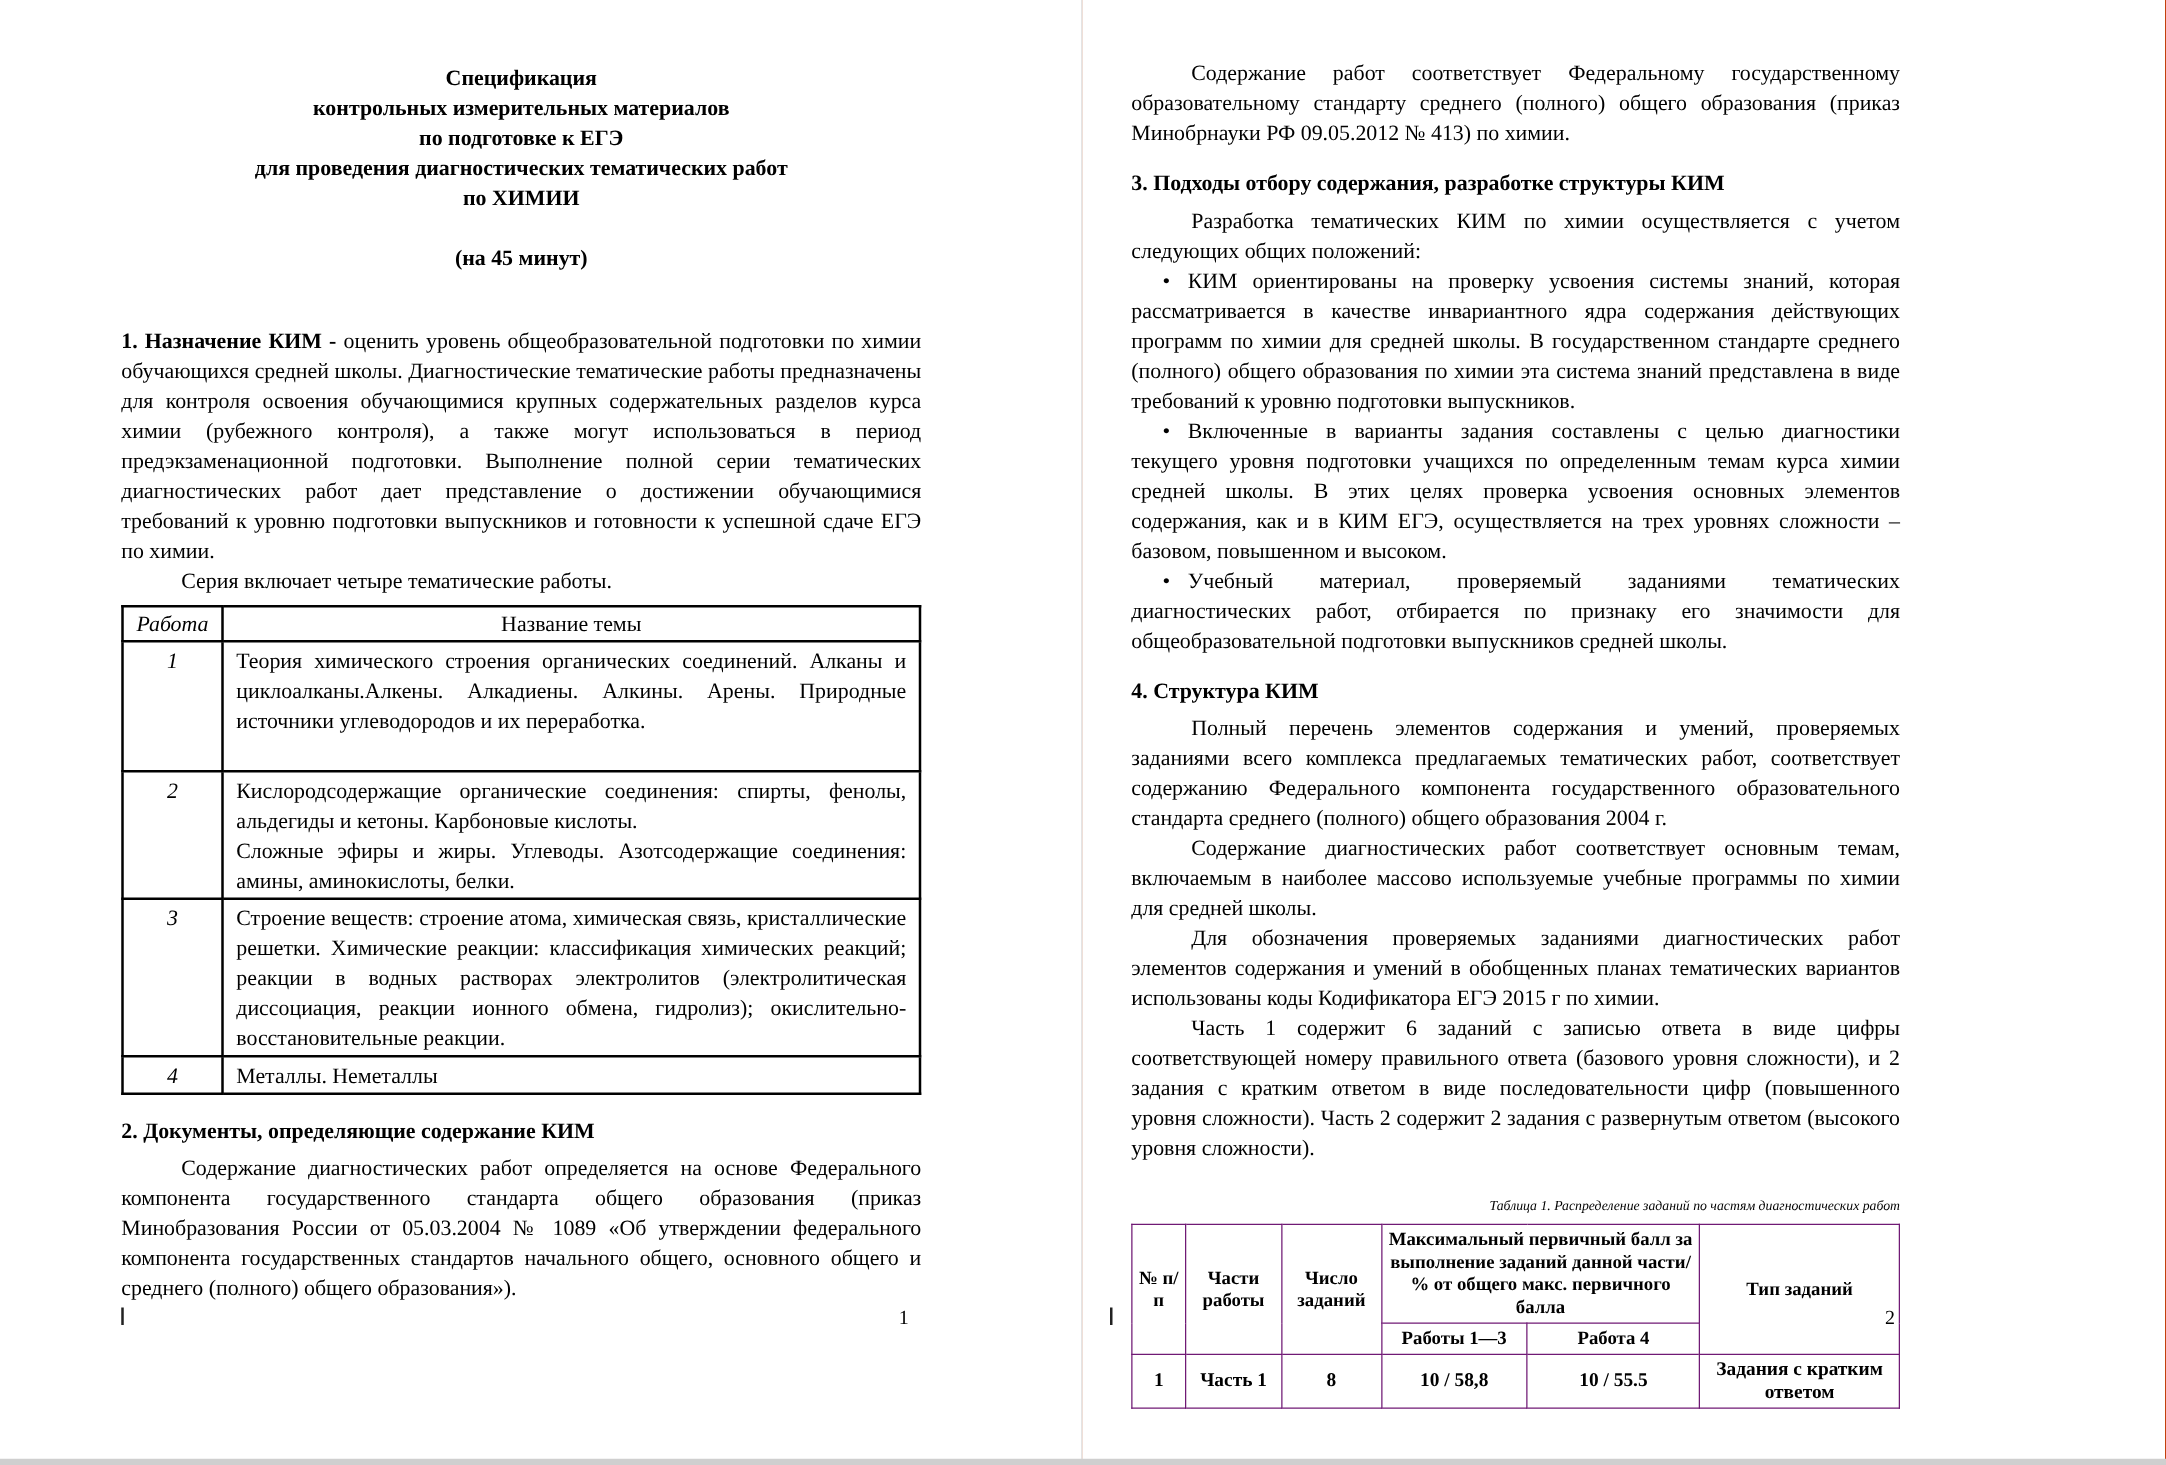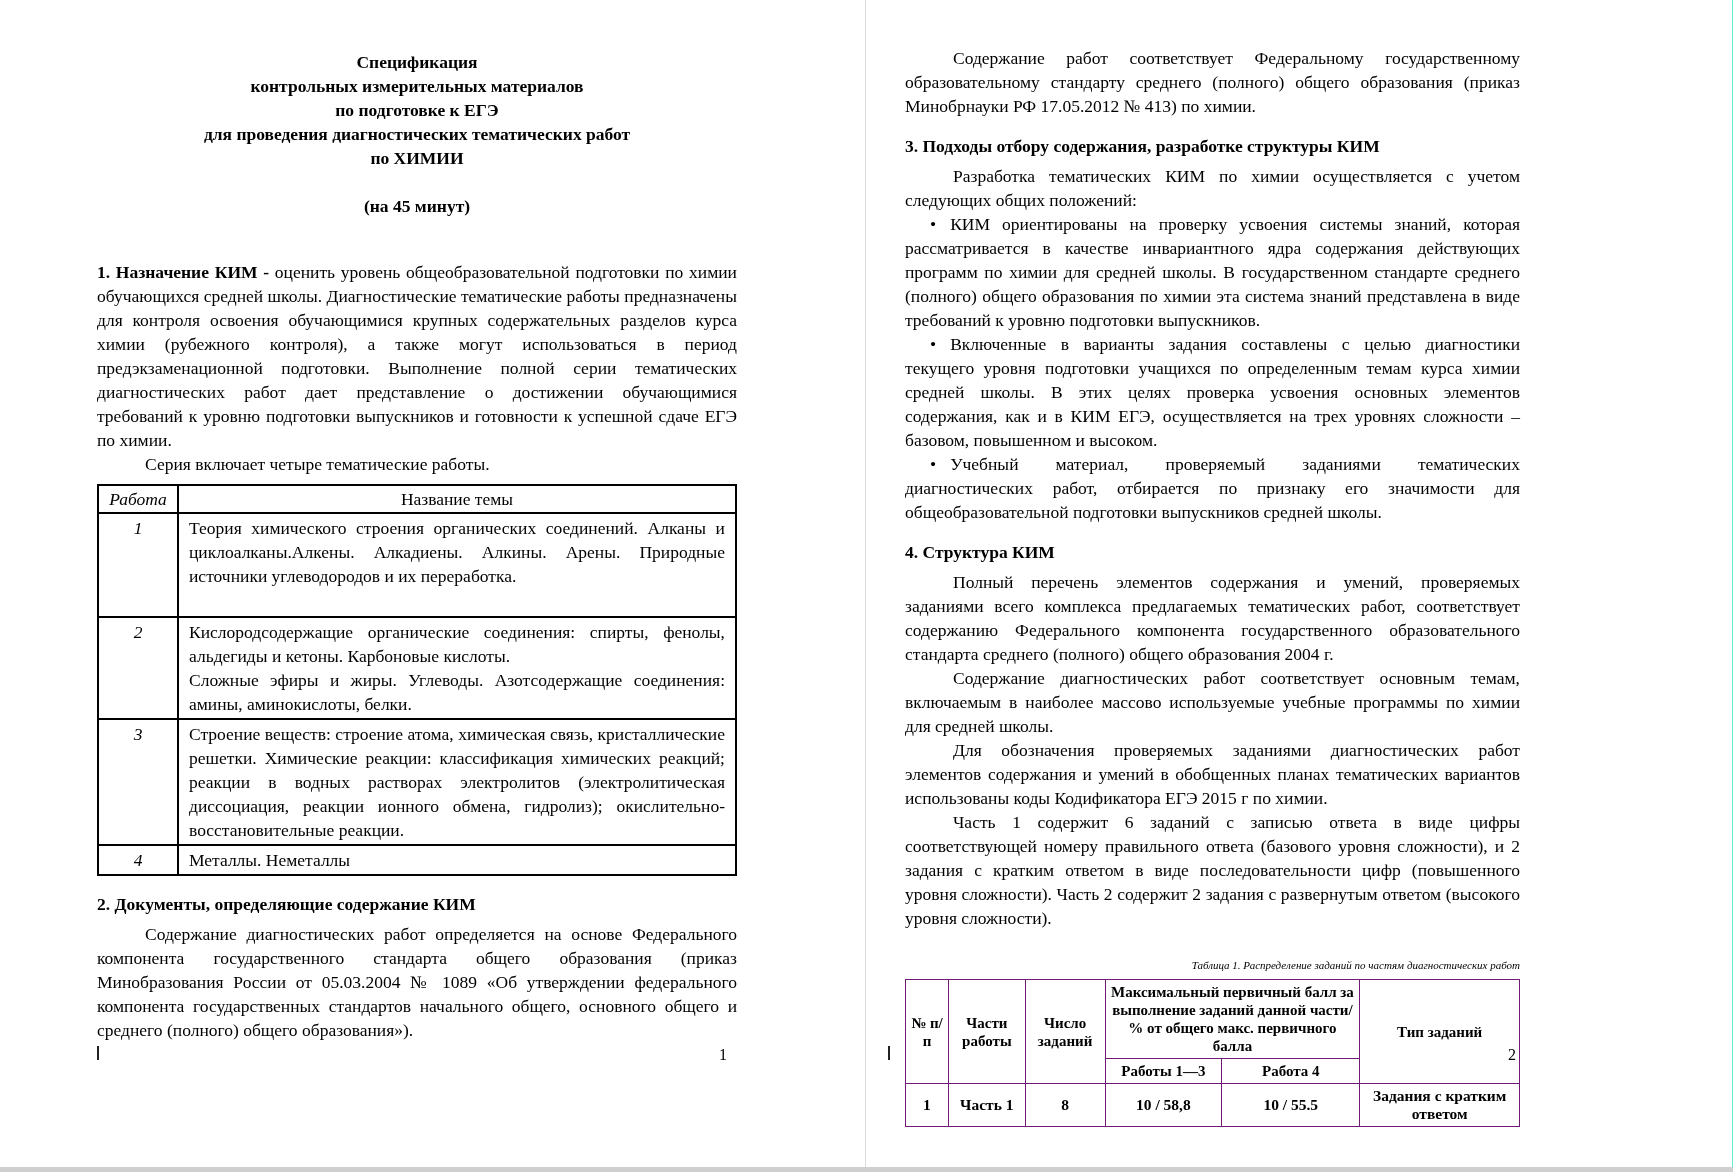--- a/index.html
+++ b/index.html
@@ -6,21 +6,21 @@
   html, body { background: #ffffff; }
   body {
     font-family: "Liberation Serif", "DejaVu Serif", serif;
     color: #000;
     width: 1733px;
   }
   .spread {
     width: 1733px;
     height: 1172px;
     display: flex;
-    background: #5eead4;
+    background: #c2410c;
     position: relative;
   }
   .bottom-edge {
     position: absolute;
     left: 0; right: 0; bottom: 0;
     height: 5px;
     background: #cfcfcf;
   }
   .page {
     flex: 0 0 866px;
@@ -170,21 +170,21 @@
       <p class="sec-head">2. Документы, определяющие содержание КИМ</p>
       <p class="para">Содержание диагностических работ определяется на основе Федерального компонента государственного стандарта общего образования (приказ Минобразования России от 05.03.2004 № 1089 «Об утверждении федерального компонента государственных стандартов начального общего, основного общего и среднего (полного) общего образования»).</p>
     </div>
 
     <div class="margin-mark"></div>
     <div class="pageno">1</div>
   </section>
 
   <section class="page page--right">
     <div class="inner doc">
-      <p class="para">Содержание работ соответствует Федеральному государственному образовательному стандарту среднего (полного) общего образования (приказ Минобрнауки РФ 17.05.2012 № 413) по химии.</p>
+      <p class="para">Содержание работ соответствует Федеральному государственному образовательному стандарту среднего (полного) общего образования (приказ Минобрнауки РФ 09.05.2012 № 413) по химии.</p>
 
       <p class="sec-head">3. Подходы отбору содержания, разработке структуры КИМ</p>
       <p class="para">Разработка тематических КИМ по химии осуществляется с учетом следующих общих положений:</p>
 
       <p class="bullet"><span class="marker">•</span><span>КИМ ориентированы на проверку усвоения системы знаний, которая рассматривается в качестве инвариантного ядра содержания действующих программ по химии для средней школы. В государственном стандарте среднего (полного) общего образования по химии эта система знаний представлена в виде требований к уровню подготовки выпускников.</span></p>
       <p class="bullet"><span class="marker">•</span><span>Включенные в варианты задания составлены с целью диагностики текущего уровня подготовки учащихся по определенным темам курса химии средней школы. В этих целях проверка усвоения основных элементов содержания, как и в КИМ ЕГЭ, осуществляется на трех уровнях сложности – базовом, повышенном и высоком.</span></p>
       <p class="bullet"><span class="marker">•</span><span>Учебный материал, проверяемый заданиями тематических диагностических работ, отбирается по признаку его значимости для общеобразовательной подготовки выпускников средней школы.</span></p>
 
       <p class="sec-head">4. Структура КИМ</p>
       <p class="para">Полный перечень элементов содержания и умений, проверяемых заданиями всего комплекса предлагаемых тематических работ, соответствует содержанию Федерального компонента государственного образовательного стандарта среднего (полного) общего образования 2004 г.</p>

